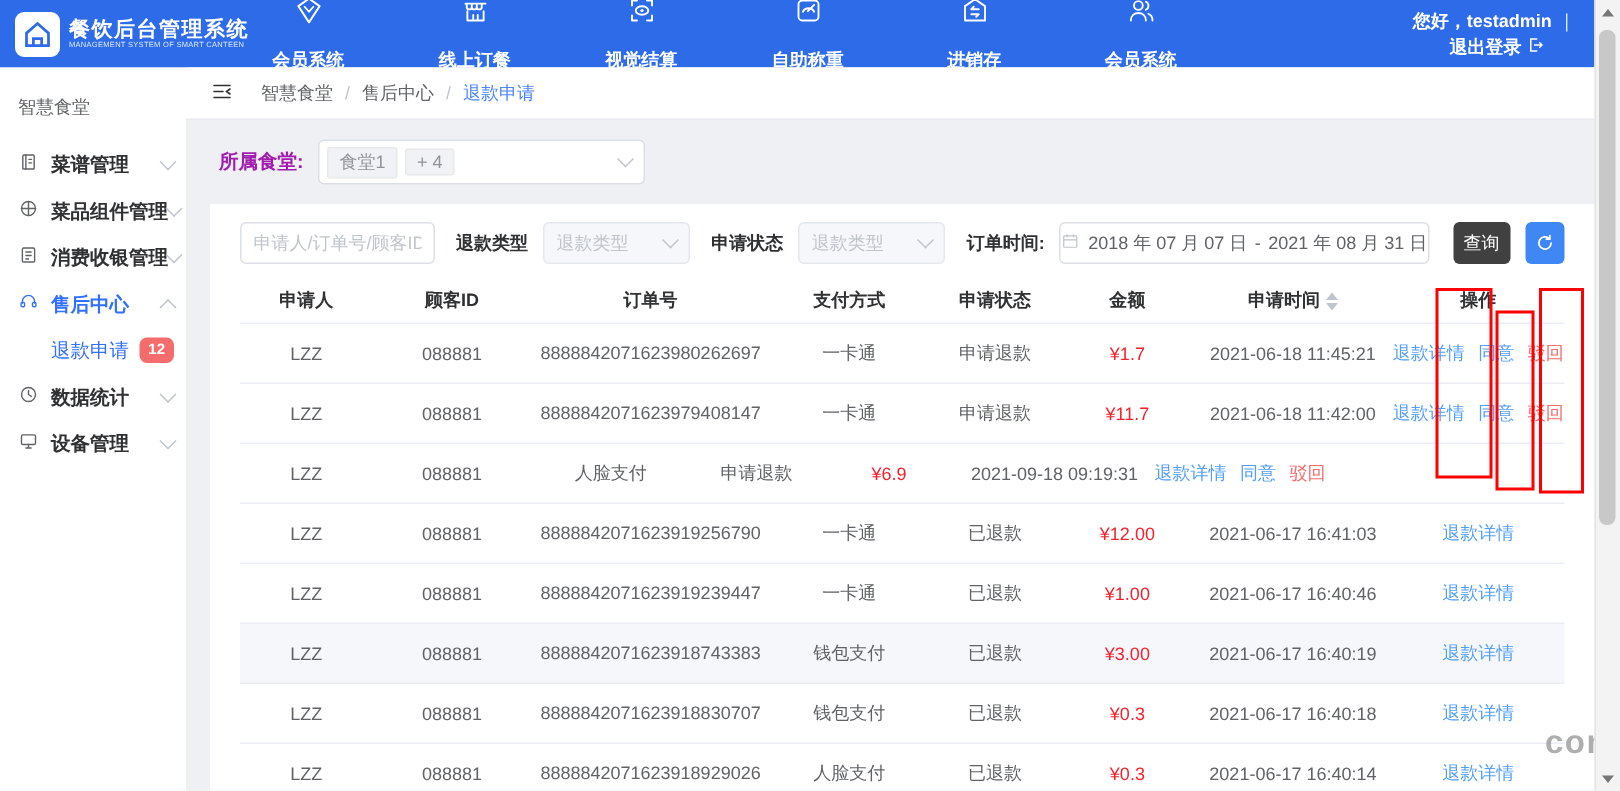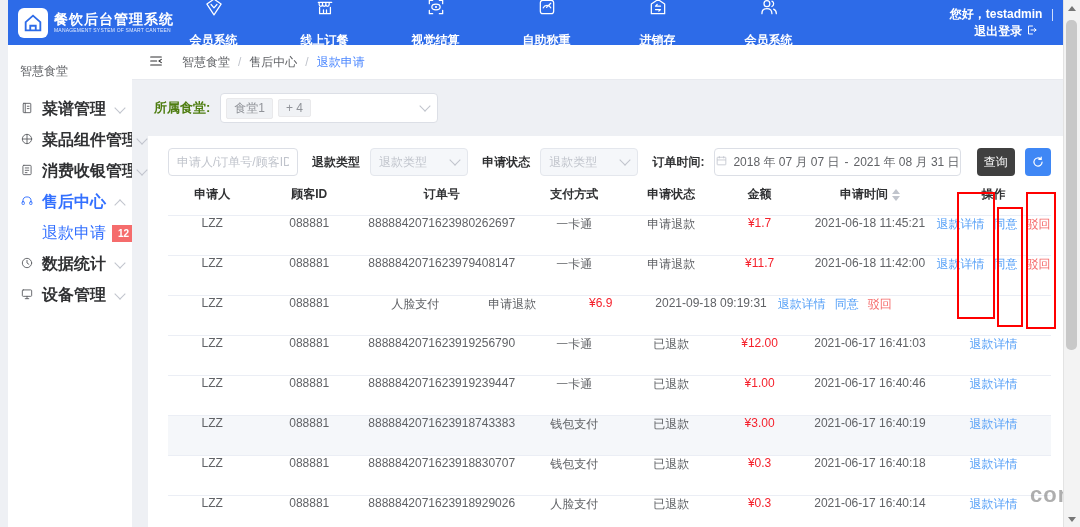--- a/index.html
+++ b/index.html
@@ -1,19 +1,19 @@
 <!DOCTYPE html>
 <html><head>
 <meta charset="utf-8">
 <style>
   * { margin:0; padding:0; box-sizing:border-box; }
   html,body { width:1080px; height:527px; overflow:hidden; }
   body { font-family:"Liberation Sans","DejaVu Sans",sans-serif; background:#eef0f4; position:relative; font-size:12px; color:#606266; }
 
-  .viewport { position:absolute; left:8px; top:0; width:1063px; height:527px; display:flex; flex-direction:column; }
+  .viewport { position:absolute; left:0; top:0; width:1063px; height:527px; display:flex; flex-direction:column; }
 
   
   .topbar { height:45px; background:#2d6be8; display:flex; align-items:center; flex-shrink:0; color:#fff; }
   .logo { display:flex; align-items:center; padding:0 8px 0 10px; width:150px; flex-shrink:0; }
   .logo-mark { width:30px; height:30px; background:#ffffff; border-radius:6px; display:flex; align-items:center; justify-content:center; margin-right:6px; flex-shrink:0; }
   .logo-mark svg { width:22px; height:22px; stroke:#2d6be8; fill:none; stroke-width:2; }
   .logo-title { font-size:14px; font-weight:bold; letter-spacing:1px; line-height:15px; white-space:nowrap; }
   .logo-sub { font-size:5px; letter-spacing:.2px; opacity:.85; transform-origin:left; white-space:nowrap; }
   .topnav { display:flex; flex:1; height:45px; }
   .nav-item { width:111px; height:45px; display:flex; flex-direction:column; align-items:center; justify-content:center; gap:12px; cursor:pointer; }
@@ -24,42 +24,42 @@
   .user-area { width:130px; flex-shrink:0; text-align:center; font-size:12px; font-weight:bold; line-height:17px; padding:0 4px; }
   .user-area .divider { display:inline-block; margin:0 4px; font-weight:normal; }
   .logout-icon svg { width:12px; height:12px; stroke:#fff; fill:none; stroke-width:2; stroke-linecap:round; vertical-align:-1px; }
 
   
   .page { flex:1; display:flex; min-height:0; }
   .sidebar { width:124px; background:#ffffff; flex-shrink:0; padding-top:10px; }
   .side-title { color:#606266; font-size:12px; padding:8px 0 14px 12px; }
   .side-item { height:31px; display:flex; align-items:center; padding:0 8px 0 12px; cursor:pointer; color:#303133; font-weight:bold; }
   .side-item svg { width:14px; height:14px; stroke:#606266; fill:none; stroke-width:1.6; stroke-linecap:round; stroke-linejoin:round; margin-right:8px; flex-shrink:0; }
-  .side-item .lbl { flex:1; white-space:nowrap; font-size:16px; }
+  .side-item .lbl { flex:1; white-space:nowrap; font-size:13px; }
   .side-item.active { color:#3370ff; }
   .side-item.active svg { stroke:#3370ff; }
   .side-item.child { padding-left:34px; font-weight:normal; }
   .side-item.child.active { color:#3370ff; }
   .chev { width:8px; height:8px; border-right:1.5px solid #c0c4cc; border-bottom:1.5px solid #c0c4cc; transform:rotate(45deg); margin-top:-4px; flex-shrink:0; }
   .chev.up { transform:rotate(-135deg); margin-top:4px; }
-  .badge { background:#f56c6c; color:#fff; font-size:10px; font-weight:bold; border-radius:0; padding:3px 6px; margin-left:6px; }
+  .badge { background:#f56c6c; color:#fff; font-size:10px; font-weight:bold; border-radius:5px; padding:3px 6px; margin-left:6px; }
 
   .main { flex:1; display:flex; flex-direction:column; min-width:0; background:#eef0f4; }
 
   
   .crumb-bar { background:#fff; height:35px; display:flex; align-items:center; padding:0 16px; border-bottom:1px solid #e8eaef; flex-shrink:0; }
   .fold-btn svg { width:16px; height:16px; stroke:#303133; fill:none; stroke-width:1.6; stroke-linecap:round; cursor:pointer; }
   .crumbs { margin-left:18px; display:flex; align-items:center; gap:8px; }
   .crumb { color:#606266; cursor:pointer; }
   .crumb.active { color:#4a86ff; }
   .crumb-sep { color:#c0c4cc; }
 
   
   .canteen-row { display:flex; align-items:center; margin:13px 0 13px 22px; flex-shrink:0; }
-  .canteen-label { font-weight:bold; color:#4d7c0f; font-size:13px; margin-right:10px; }
+  .canteen-label { font-weight:bold; color:#a21caf; font-size:13px; margin-right:10px; }
   .canteen-select { width:218px; height:30px; background:#fff; border:1px solid #dcdfe6; border-radius:4px; display:flex; align-items:center; padding:0 8px 0 5px; cursor:pointer; }
   .tag { background:#f0f2f5; border:1px solid #e9e9eb; border-radius:2px; color:#909399; font-size:12px; padding:1px 7px; margin-right:5px; }
   .canteen-select .chev { margin-left:auto; }
 
   
   .card { background:#fff; margin-left:16px; flex:1; padding:12px 20px 0 20px; min-height:0; }
   .filter-row { display:flex; align-items:center; gap:10px; }
   .f-input { width:130px; height:28px; border:1px solid #dcdfe6; border-radius:4px; padding:0 8px; font-size:12px; color:#7f1d1d; background:#fff; font-family:inherit; }
   .f-input::placeholder { color:#c0c4cc; }
   .f-label { font-weight:bold; color:#303133; white-space:nowrap; margin-left:4px; }
@@ -67,21 +67,21 @@
   .f-select .chev { margin-left:auto; }
   .date-box { width:252px; height:28px; border:1px solid #dcdfe6; border-radius:4px; background:#fff; display:flex; align-items:center; justify-content:center; gap:5px; color:#606266; white-space:nowrap; }
   .cal-icon svg { width:13px; height:13px; stroke:#c0c4cc; fill:none; stroke-width:1.5; }
   .btn { height:28px; border:none; border-radius:4px; color:#fff; font-size:12px; cursor:pointer; font-family:inherit; }
   .btn-query { width:58px; background:#404040; margin-left:6px; }
   .btn-refresh { width:40px; background:#3f87f5; display:flex; align-items:center; justify-content:center; }
   .btn-refresh svg { width:14px; height:14px; stroke:#fff; fill:none; stroke-width:2; stroke-linecap:round; }
 
   
   .table { margin-top:10px; }
-  .tr { display:flex; border-bottom:1px solid #ebeef5; }
+  .tr { display:flex; align-items:center; border-bottom:1px solid #ebeef5; }
   .tr.head { height:30px; font-weight:bold; color:#303133; }
   .tr.row { height:40px; }
   .tr.shaded { background:#f5f7fa; }
   .td { text-align:center; padding:0 4px; overflow:hidden; }
   .c0 { width:10%; } .c1 { width:12%; } .c2 { width:18%; }
   .c3 { width:12%; } .c4 { width:10%; } .c5 { width:10%; }
   .c6 { width:15%; } .c7 { width:13%; }
   .order-no { word-break:break-all; line-height:15px; }
   .amount { color:#f5222d; }
   .ops { display:flex; justify-content:center; gap:9px; }

